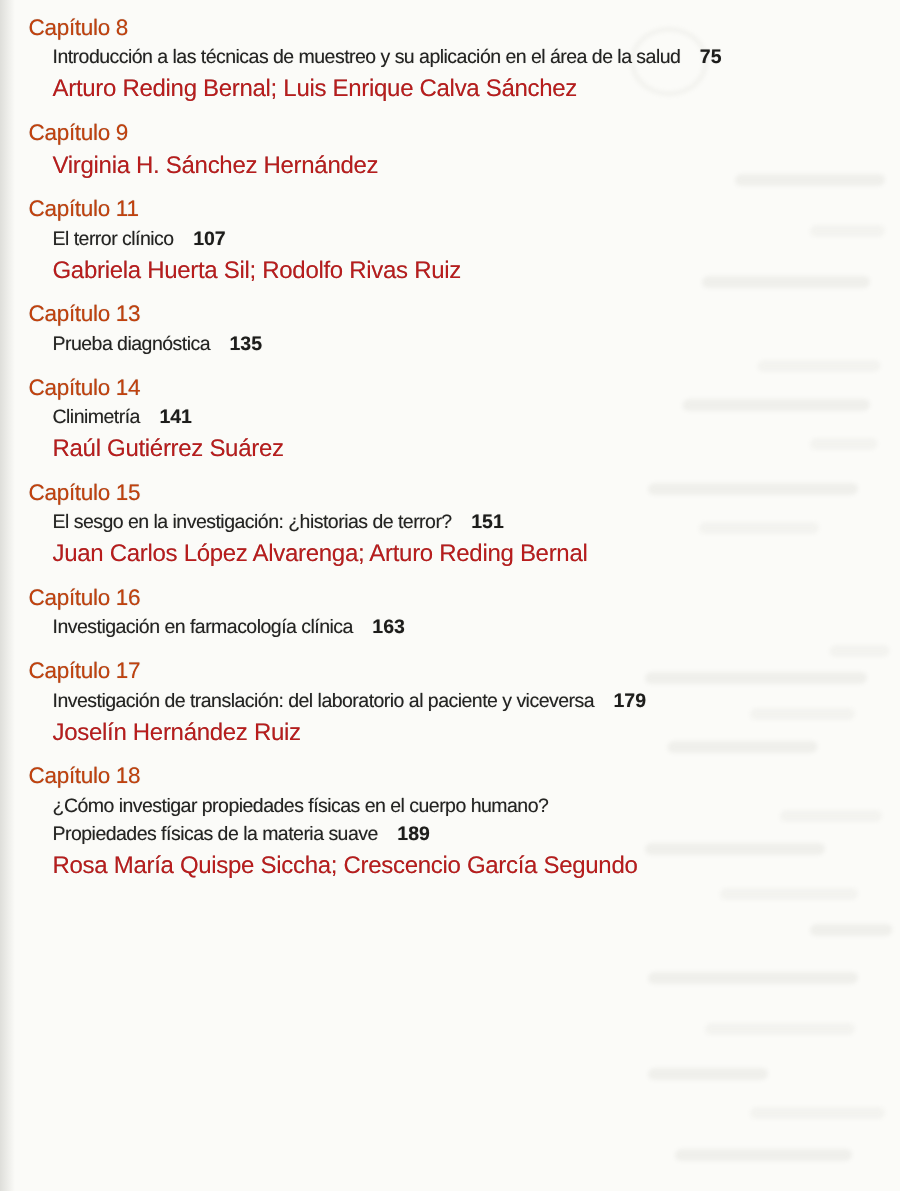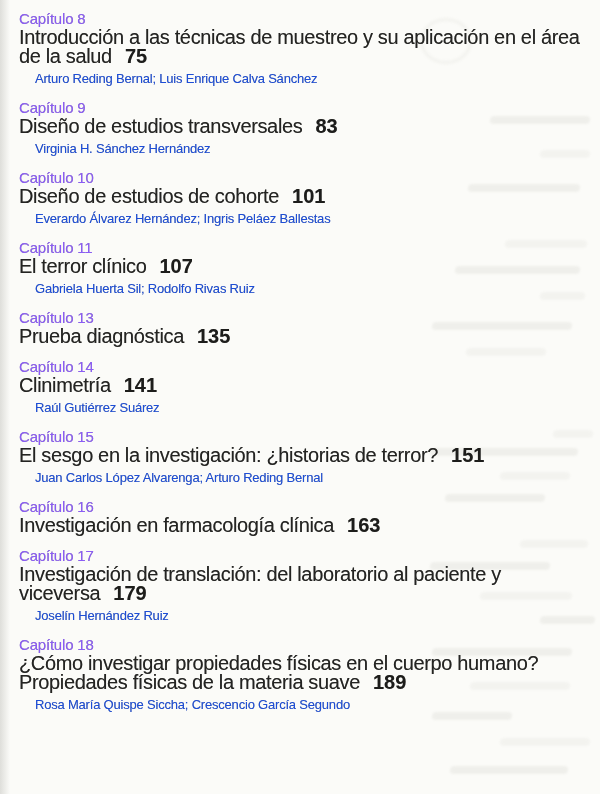--- a/index.html
+++ b/index.html
@@ -20,40 +20,41 @@
     position: relative;
     box-sizing: border-box;
     padding: 9px 6px 0 19px;
     color: #242424;
     z-index: 2;
   }
   .chapter { margin: 0 0 11px 0; }
   .ch-label {
     font-size: 15px; line-height: 19px;
     letter-spacing: -0.2px;
-    color: #8b5cf6;
+    color: #c2410c;
     text-shadow: 0 0 0.5px rgba(40,40,40,0.45);
   }
   .ch-title-line {
-    font-size: 20px; line-height: 19px;
+    margin-left: 16px;
+    font-size: 13px; line-height: 19px;
     letter-spacing: -0.35px;
     color: #242422;
     text-shadow: 0 0 0.5px rgba(40,40,40,0.45);
   }
   .pg {
     font-weight: 700;
     margin-left: 13px;
     letter-spacing: 0;
     color: #1d1d1b;
   }
   .ch-authors {
     margin: 5px 0 0 16px;
-    font-size: 13px; line-height: 16px;
+    font-size: 16px; line-height: 16px;
     letter-spacing: -0.2px;
-    color: #1d4ed8;
+    color: #b91c1c;
     text-shadow: 0 0 0.4px rgba(40,40,40,0.4);
   }
   
   .bleed { position: absolute; inset: 0; z-index: 1; pointer-events: none; }
   .bm {
     position: absolute; display: block; height: 8px;
     background: #8d8d80; opacity: 0.10;
     border-radius: 4px;
     filter: blur(1.3px);
     transform: skewX(-4deg);
@@ -99,29 +100,23 @@
 <div class="page">
 
   <div class="chapter">
     <div class="ch-label">Capítulo 8</div>
     <div class="ch-title-line"><span>Introducción a las técnicas de muestreo y su aplicación en el área de la salud</span><span class="pg">75</span></div>
     <div class="ch-authors">Arturo Reding Bernal; Luis Enrique Calva Sánchez</div>
   </div>
 
   <div class="chapter">
     <div class="ch-label">Capítulo 9</div>
-    <div class="ch-title-line"><span>Diseño de estudios transversales</span><span class="pg">83</span></div>
     <div class="ch-authors">Virginia H. Sánchez Hernández</div>
   </div>
 
-  <div class="chapter">
-    <div class="ch-label">Capítulo 10</div>
-    <div class="ch-title-line"><span>Diseño de estudios de cohorte</span><span class="pg">101</span></div>
-    <div class="ch-authors">Everardo Álvarez Hernández; Ingris Peláez Ballestas</div>
-  </div>
 
   <div class="chapter">
     <div class="ch-label">Capítulo 11</div>
     <div class="ch-title-line"><span>El terror clínico</span><span class="pg">107</span></div>
     <div class="ch-authors">Gabriela Huerta Sil; Rodolfo Rivas Ruiz</div>
   </div>
 
 
   <div class="chapter">
     <div class="ch-label">Capítulo 13</div>

